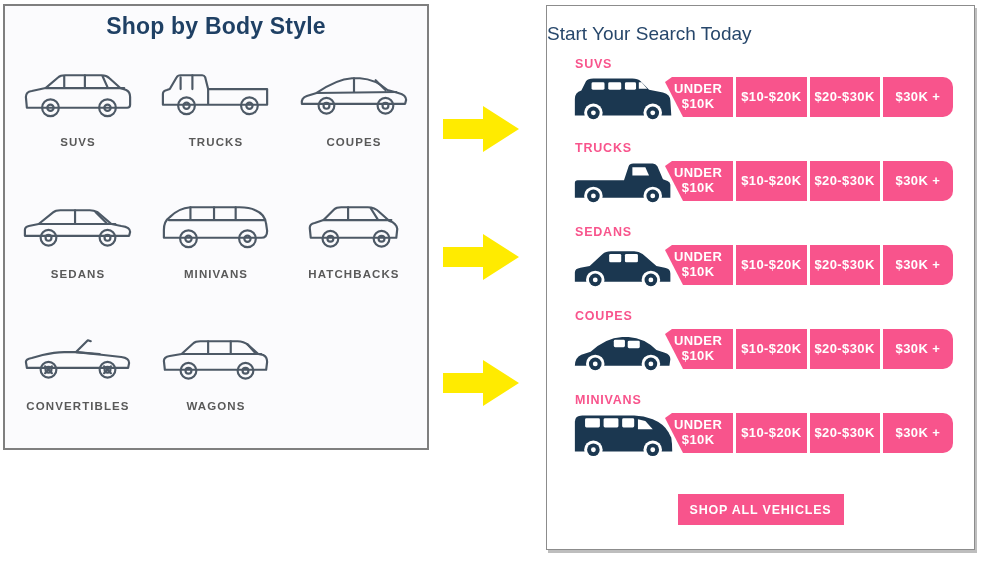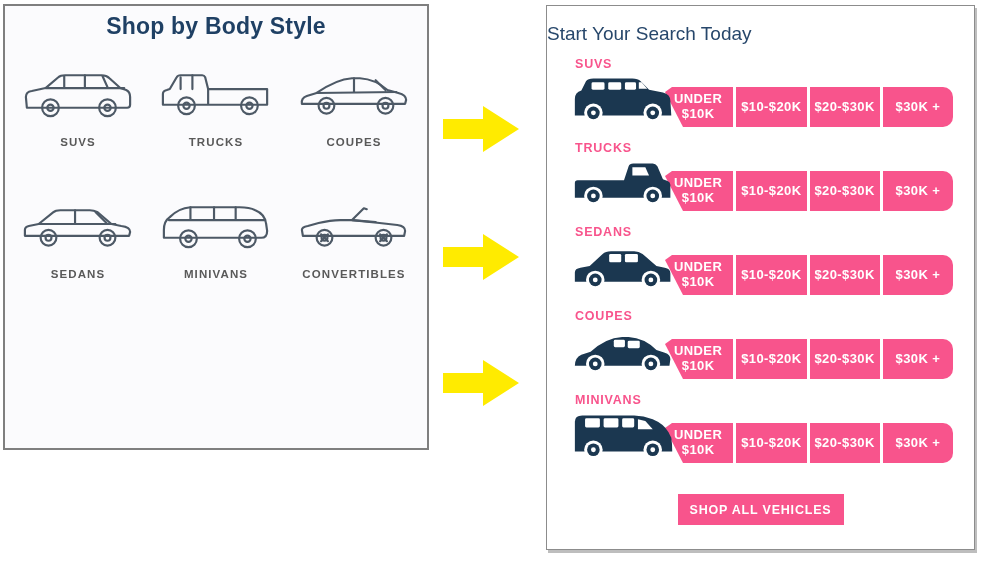--- a/index.html
+++ b/index.html
@@ -28,21 +28,21 @@
   .right-panel { position:absolute; left:546px; top:5px; width:429px; height:545px;
                  background:#fff; border:1px solid #8c8c8c;
                  box-shadow:2px 3px 0 rgba(110,110,110,.45); }
   .right-title { margin-top:17px; color:#27476b; font-size:19px; }
   .rows-wrap { margin-top:12px; }
   .vrow { margin:0 21px 19px 26px; }
   .vrow-label { color:#f8548c; font-size:12.5px; font-weight:bold; letter-spacing:.8px;
                 margin:0 0 1px 2px; }
   .vrow-body { position:relative; height:50px; }
   .car { position:absolute; left:0; top:1px; width:102px; height:50px; z-index:2; }
-  .bar { position:absolute; left:90px; right:0; top:5px; height:40px; display:flex; gap:3px; z-index:1;margin-top:10px; }
+  .bar { position:absolute; left:90px; right:0; top:5px; height:40px; display:flex; gap:3px; z-index:1; }
   .seg { flex:1; background:#f8548c; color:#fff; font-weight:bold; font-size:13px;
          letter-spacing:.4px; display:flex; align-items:center; justify-content:center;
          text-align:center; line-height:1.12; cursor:pointer; padding:0 4px; }
   .seg-first { clip-path:polygon(2px 5px, 9px 0, 100% 0, 100% 100%, 20px 100%); }
   .seg-last { border-radius:0 10px 10px 0; }
   .shop-btn { display:block; margin:36px auto 0; width:166px; height:31px; background:#f8548c;
               border:none; border-radius:0; color:#fff; font-weight:bold; font-size:12.5px;
               letter-spacing:.8px; font-family:inherit; cursor:pointer; }
 
   .solid-icon .b { fill:#1b3750; }
@@ -110,36 +110,58 @@
           <path d="M7 42 L7 34 Q7 25 13 21 Q22 12 34 11 L84 11 Q94 11 100 14 Q110 18 111 28 L112 35 Q112 42 106 42 Z"></path>
           <path d="M12 24 L110 24 M34 11 L34 24 M58 11 L58 24 M80 11 L80 24"></path>
           <circle cx="32" cy="43" r="8.5"></circle>
             <circle cx="32" cy="43" r="3.2"></circle>
           <circle cx="92" cy="43" r="8.5"></circle>
             <circle cx="92" cy="43" r="3.2"></circle>
         </svg>
         <div class="cell-label">MINIVANS</div>
       </div>
 
+      <div class="body-cell">
+        <svg class="outline-icon" viewBox="0 0 120 56">
+          <path d="M16 42 L15 32 Q15 28 20 27 L29 24 L40 13 Q42 11 47 11 L74 11 Q81 11 86 16 L96 25 Q103 27 104 33 L103 42 Z"></path>
+          <path d="M29 24 L98 24 M54 11 L54 24 M77 12 L84 23"></path>
+          <circle cx="36" cy="43" r="8"></circle>
+            <circle cx="36" cy="43" r="3"></circle>
+          <circle cx="88" cy="43" r="8"></circle>
+            <circle cx="88" cy="43" r="3"></circle>
+        </svg>
+        <div class="cell-label">HATCHBACKS</div>
+      </div>
 
       <div class="body-cell">
         <svg class="outline-icon" viewBox="0 0 120 56">
           <path d="M8 40 L7 34 Q7 31 13 30 L24 27 Q36 24 46 24 L58 24 L86 27 L104 29 Q112 30 112 35 L111 40 Z"></path>
           <path d="M58 24 L70 12 L73 13 M58 24 L82 26"></path>
           <circle cx="30" cy="42" r="8"></circle>
             <circle cx="30" cy="42" r="3"></circle>
           <path d="M26.5 38.5 L33.5 45.5 M33.5 38.5 L26.5 45.5"></path>
           <circle cx="90" cy="42" r="8"></circle>
             <circle cx="90" cy="42" r="3"></circle>
           <path d="M86.5 38.5 L93.5 45.5 M93.5 38.5 L86.5 45.5"></path>
         </svg>
         <div class="cell-label">CONVERTIBLES</div>
       </div>
 
 
+      <div class="body-cell">
+        <svg class="outline-icon" viewBox="0 0 120 56">
+          <path d="M8 42 L7 33 Q7 29 13 28 L25 26 L37 15 Q39 13 44 13 L82 13 Q88 13 93 17 L103 26 L108 27 Q112 29 112 34 L111 42 Z"></path>
+          <path d="M25 26 L106 26 M52 13 L52 26 M75 13 L75 26 M92 16 L100 25"></path>
+          <circle cx="32" cy="43" r="8"></circle>
+            <circle cx="32" cy="43" r="3"></circle>
+          <circle cx="90" cy="43" r="8"></circle>
+            <circle cx="90" cy="43" r="3"></circle>
+        </svg>
+        <div class="cell-label">WAGONS</div>
+      </div>
 
     </div>
   </div>
 
   <div class="arrows">
     <svg class="arrow" style="top:104px" viewBox="0 0 78 50">
       <polygon points="0,15 40,15 40,2 76,25 40,48 40,35 0,35" fill="#ffeb00"></polygon>
     </svg>
     <svg class="arrow" style="top:232px" viewBox="0 0 78 50">
       <polygon points="0,15 40,15 40,2 76,25 40,48 40,35 0,35" fill="#ffeb00"></polygon>

